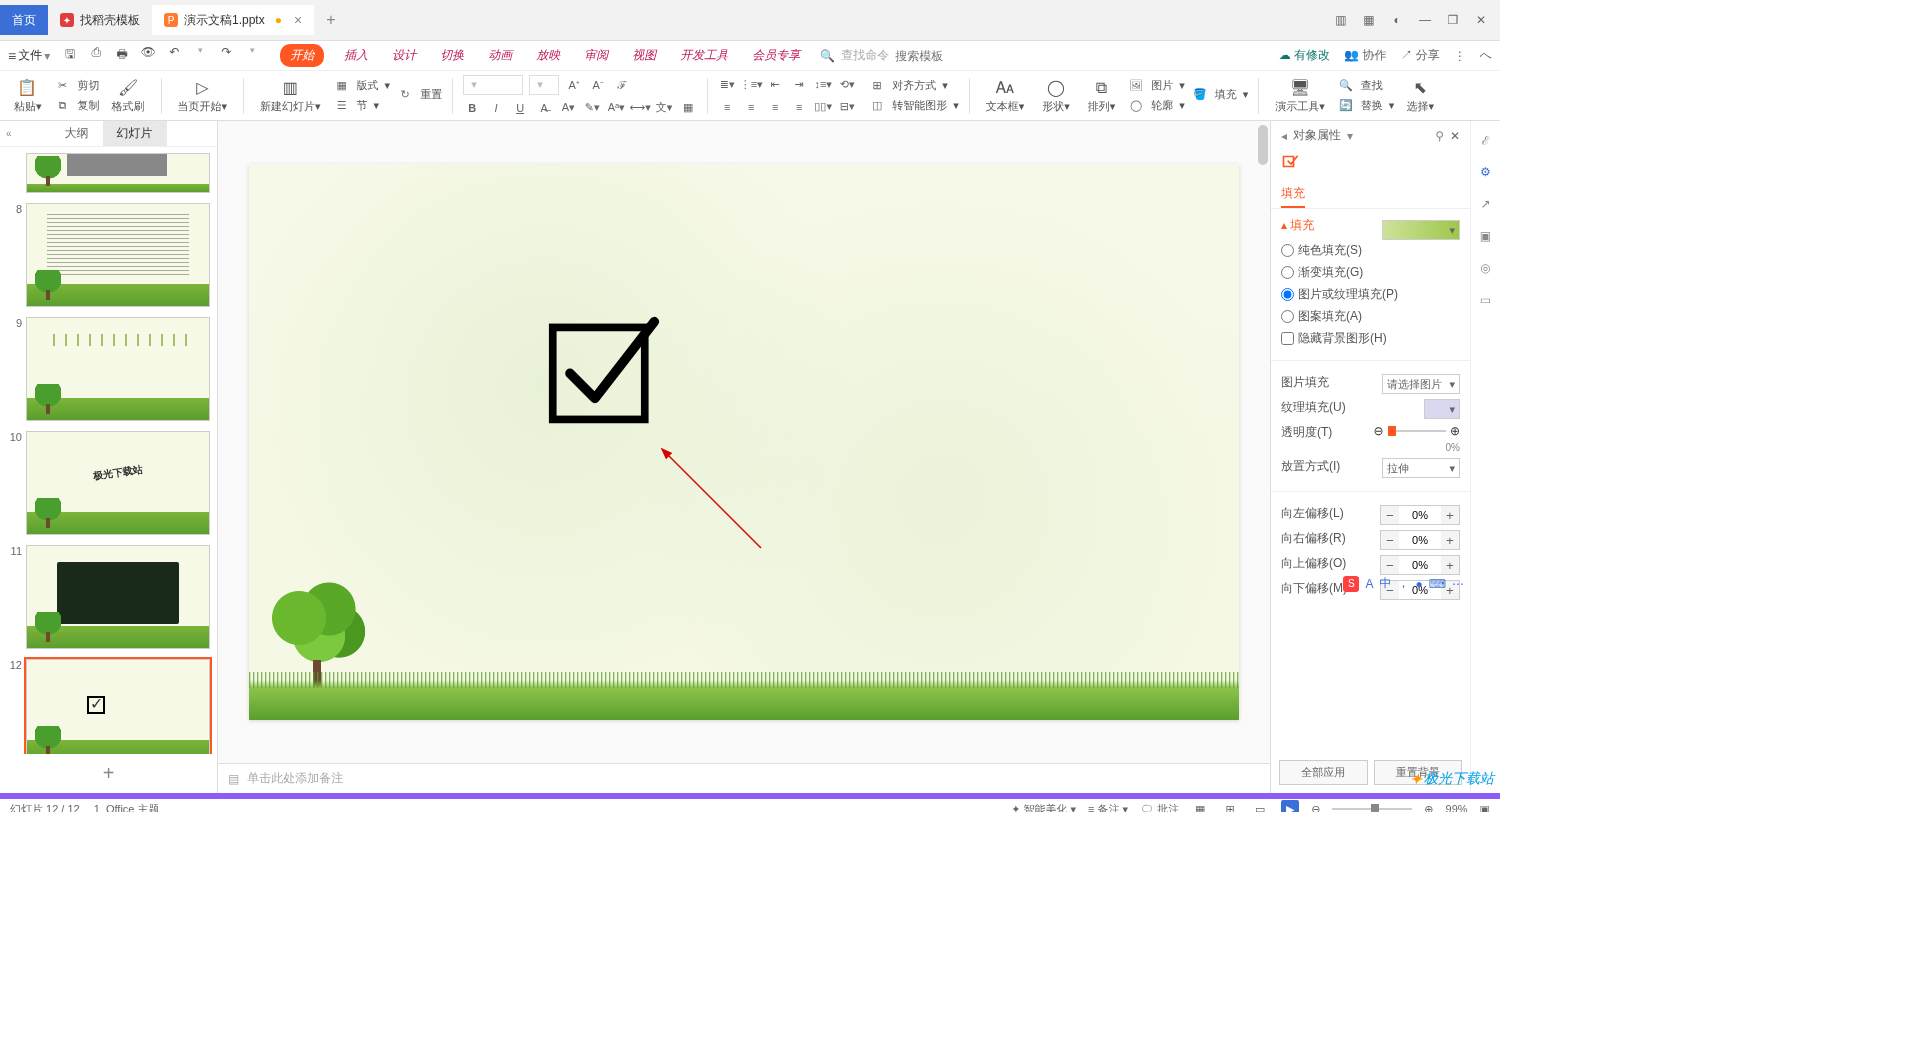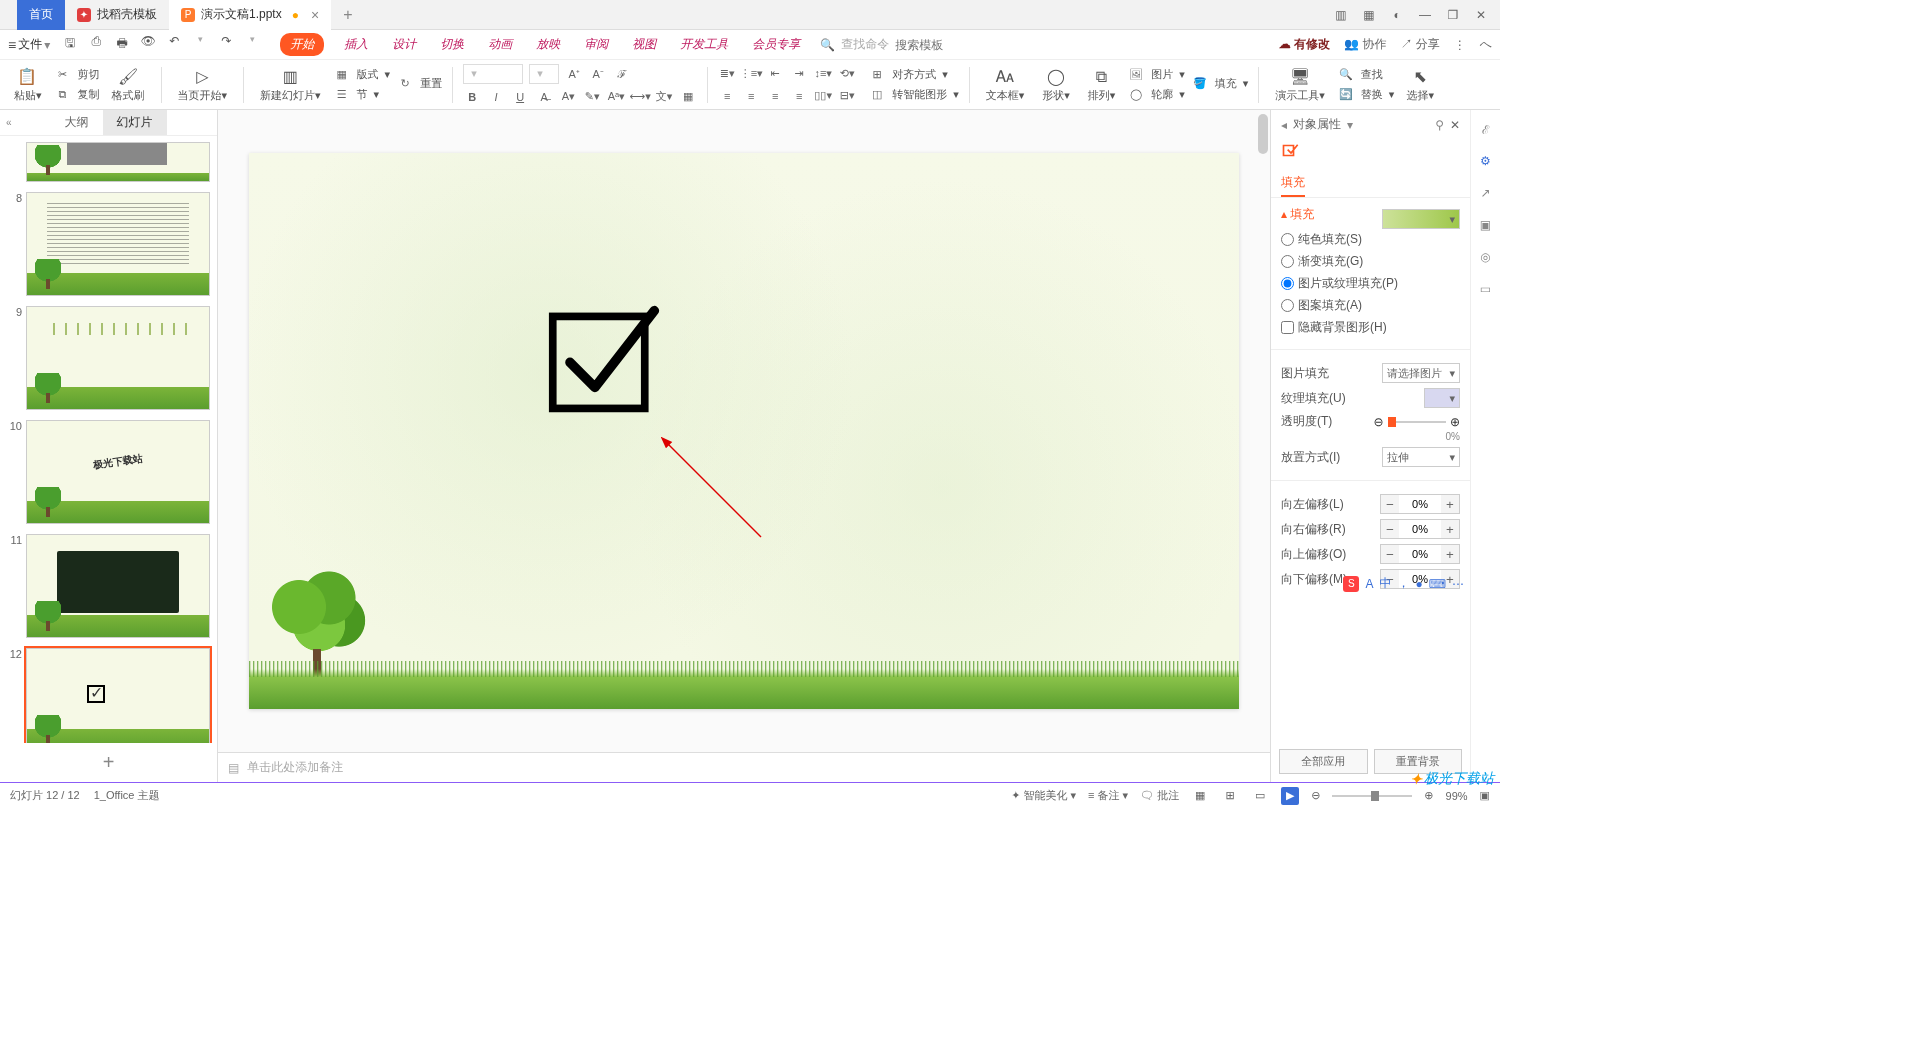--- a/index.html
+++ b/index.html
@@ -1,19 +1,19 @@
 <!DOCTYPE html>
 <html><head>
 <meta charset="utf-8">
 <style>
 * { margin:0; padding:0; box-sizing:border-box; font-family:"Microsoft YaHei",sans-serif; }
 body { background:#fff; font-size:12px; color:#333; overflow:hidden; width:1500px; height:812px; position:relative; }
 
 
-.titlebar { height:30px; background:#f2f2f2; display:flex; align-items:center; border-bottom:1px solid #ddd;padding-left:17px; }
+.titlebar { height:41px; background:#f2f2f2; display:flex; align-items:center; border-bottom:1px solid #ddd; }
 .tab { height:30px; padding:0 12px; display:flex; align-items:center; gap:6px; font-size:12px; cursor:pointer; position:relative; }
 .tab.home { background:#3a6fd8; color:#fff; }
 .tab .doticon { width:14px; height:14px; border-radius:3px; display:inline-flex; align-items:center; justify-content:center; font-size:10px; color:#fff; }
 .tab .close { color:#888; font-size:14px; margin-left:6px; }
 .tab .dirty { color:#ffa500; margin-left:4px; }
 .tab.active { background:#fff; }
 .tab.plus { font-size:16px; color:#888; }
 .titlewin { margin-left:auto; display:flex; gap:10px; padding-right:10px; color:#666; }
 .titlewin span { width:18px; height:18px; display:inline-flex; align-items:center; justify-content:center; }
 
@@ -22,21 +22,21 @@
 .hamb { font-size:14px; color:#555; }
 .file { color:#333; }
 .qat { display:flex; gap:10px; color:#555; margin-left:10px; }
 .qat span { width:16px; display:inline-block; text-align:center; }
 .menus { display:flex; gap:16px; margin-left:18px;font-style:italic; }
 .menus span { color:#be185d; padding:3px 4px; cursor:pointer; }
 .menus span.active { background:#ff5722; color:#fff; border-radius:10px; padding:3px 10px; }
 .searchgrp { display:flex; align-items:center; gap:6px; color:#aaa; margin-left:14px; }
 .searchgrp input { border:none; outline:none; font-size:12px; width:80px; color:#888; }
 .topright { margin-left:auto; display:flex; gap:14px; color:#666; align-items:center; }
-.topright .accent { color:#7f1d1d;font-weight:bold; }
+.topright .accent { color:#0f766e; }
 
 
 .ribbon { height:50px; border-bottom:1px solid #ddd; display:flex; align-items:center; padding:0 8px; gap:6px; font-size:11px; color:#555; }
 .rgroup { display:flex; flex-direction:column; align-items:center; gap:1px; padding:0 6px; }
 .rgroup .ricon { width:20px; height:20px; display:flex; align-items:center; justify-content:center; font-size:16px; }
 .rgroup .rlbl { font-size:11px; white-space:nowrap; }
 .vline { width:1px; height:36px; background:#e0e0e0; margin:0 4px; }
 .rrow { display:flex; gap:6px; align-items:center; }
 .ricon-sm { width:18px; height:18px; display:inline-flex; align-items:center; justify-content:center; color:#666; }
 .fontbox, .sizebox { border:1px solid #ddd; height:20px; padding:0 4px; display:flex; align-items:center; min-width:60px; color:#bbb; }
@@ -83,39 +83,39 @@
 
 
 .rightpanel { width:200px; border-left:1px solid #ddd; display:flex; flex-direction:column; font-size:12px; }
 .rp-head { display:flex; align-items:center; padding:6px 10px; color:#666; gap:6px; }
 .rp-head .pin { margin-left:auto; color:#888; }
 .rp-shape { padding:4px 10px; }
 .rp-shape svg { width:20px; height:20px; }
 .rp-tab { color:#ff5722; border-bottom:2px solid #ff5722; display:inline-block; padding:4px 0; margin:0 10px; }
 .rp-section { padding:8px 10px; border-top:1px solid #eee; }
 .rp-section .sec-title { color:#ff5722; margin-bottom:8px; }
-.rp-row { display:flex; align-items:center; margin:5px 0; gap:6px; }
+.rp-row { display:flex; align-items:flex-start; margin:5px 0; gap:6px; }
 .rp-row label { display:flex; align-items:center; gap:4px; color:#555; }
 .rp-row input[type=radio],.rp-row input[type=checkbox] { margin:0; }
 .rp-label { flex:1; color:#555; }
 .rp-sel { border:1px solid #ccc; height:20px; width:78px; font-size:11px; padding:0 4px; display:flex; align-items:center; justify-content:space-between; color:#666; }
 .rp-spin { display:flex; align-items:center; border:1px solid #ccc; height:20px; }
 .rp-spin button { width:18px; border:none; background:#f4f4f4; color:#666; height:100%; cursor:pointer; }
 .rp-spin input { width:42px; border:none; text-align:center; font-size:11px; outline:none; }
 .rp-slider { flex:1; display:flex; align-items:center; gap:4px; }
 .rp-slider .track { flex:1; height:2px; background:#ccc; position:relative; }
 .rp-slider .thumb-s { position:absolute; left:0; top:-4px; width:8px; height:10px; background:#ff5722; }
 .rp-bottom { margin-top:auto; padding:8px; display:flex; gap:6px; }
 .rp-bottom button { flex:1; border:1px solid #ccc; background:#f8f8f8; padding:4px; font-size:11px; color:#666; }
 
 .sidetools { width:30px; border-left:1px solid #eee; display:flex; flex-direction:column; align-items:center; gap:14px; padding-top:10px; color:#888; }
 .sidetools span { width:18px; height:18px; display:flex; align-items:center; justify-content:center; }
 
 
-.status { height:26px; border-top:1px solid #8b5cf6; display:flex; align-items:center; padding:0 10px; font-size:11px; color:#666; gap:14px; }
+.status { height:26px; border-top:6px solid #8b5cf6; display:flex; align-items:center; padding:0 10px; font-size:11px; color:#666; gap:14px; }
 .status .right { margin-left:auto; display:flex; align-items:center; gap:12px; }
 .status .vbtn { width:18px; height:18px; display:inline-flex; align-items:center; justify-content:center; border:1px solid transparent; }
 .status .play { background:#3a6fd8; color:#fff; border-radius:2px; }
 .zoom-track { width:80px; height:2px; background:#ccc; position:relative; }
 .zoom-track .zthumb { position:absolute; left:48%; top:-4px; width:8px; height:10px; background:#888; }
 
 .watermark { position:absolute; right:6px; bottom:24px; font-size:14px; color:#00a0e9; font-style:italic; pointer-events:none; display:flex; align-items:center; gap:2px; }
 .watermark .jg { color:#ff9800; font-weight:bold; }
 
 .ime { position:absolute; right:36px; bottom:220px; display:flex; gap:6px; align-items:center; font-size:12px; }

